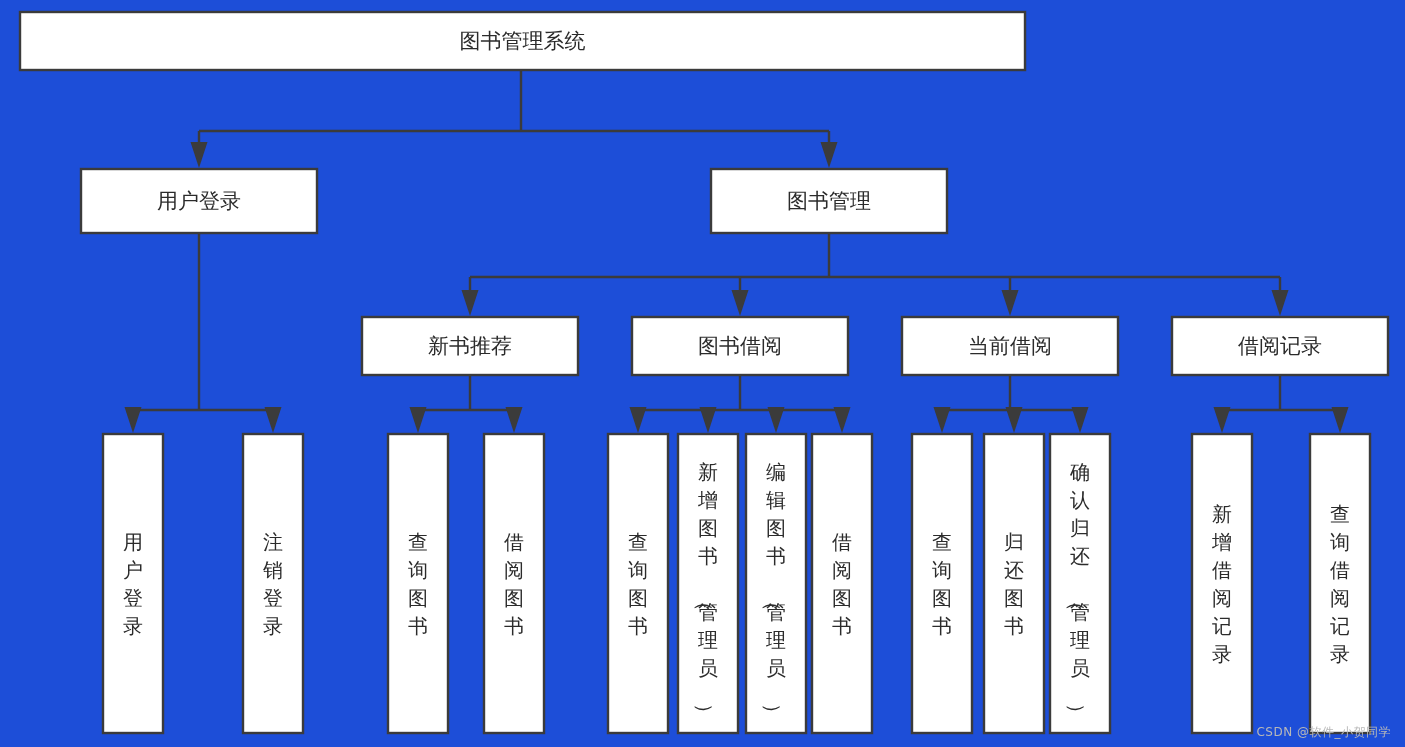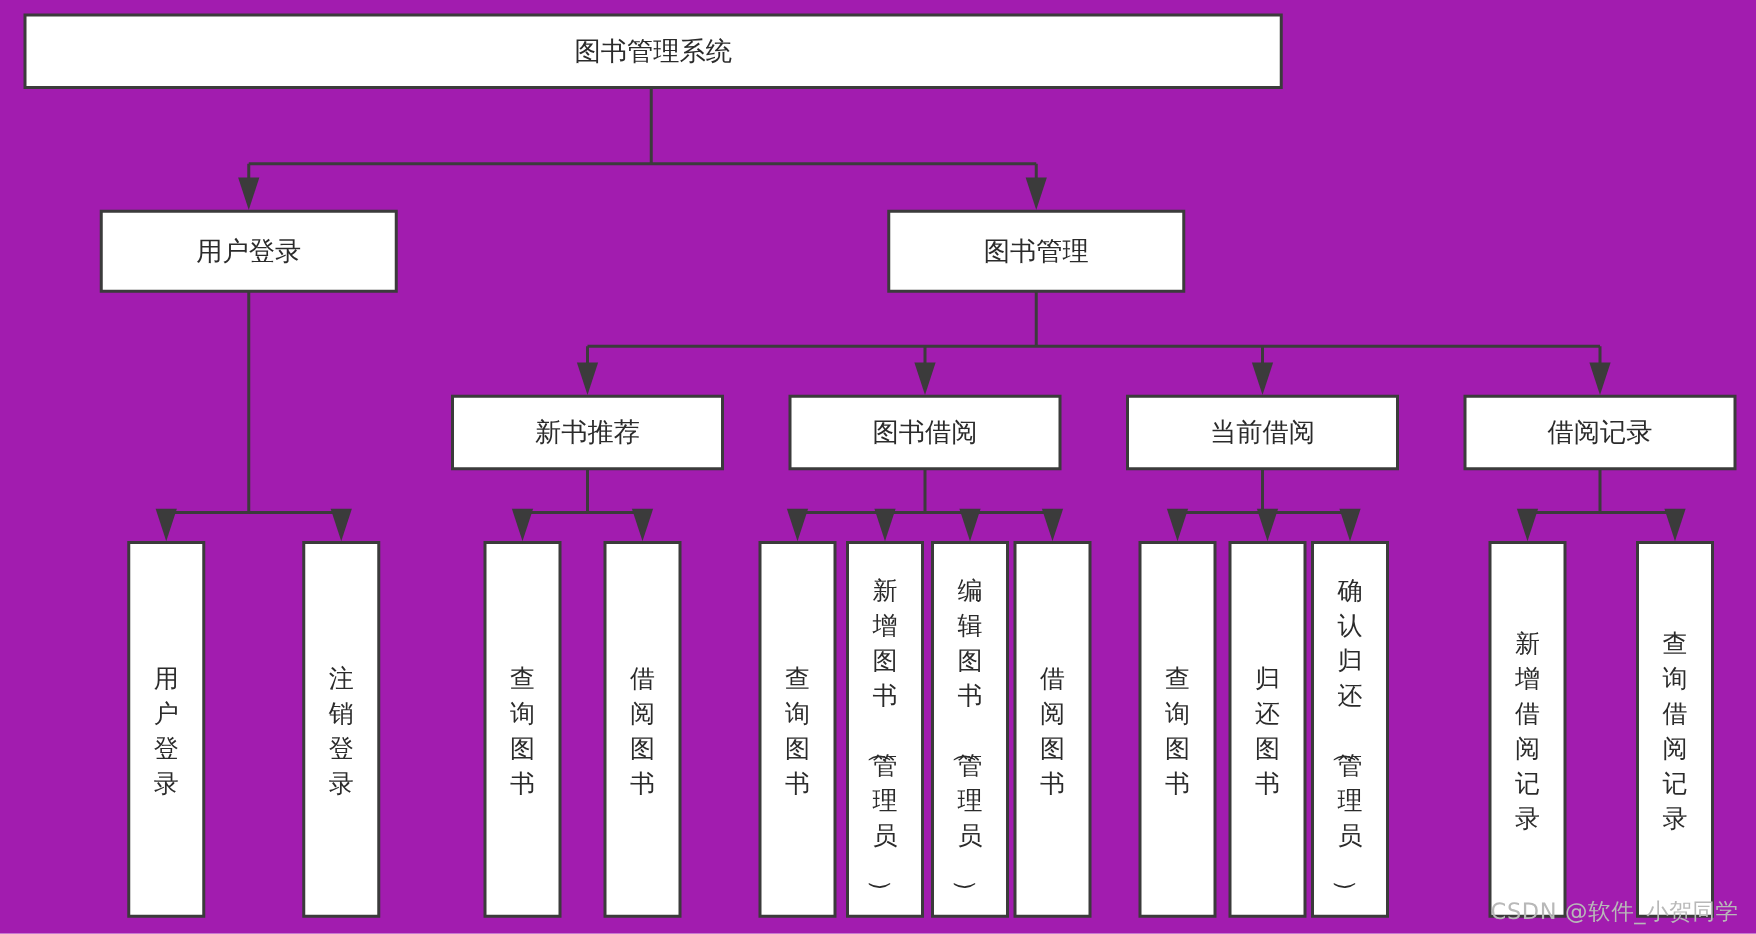--- a/index.html
+++ b/index.html
@@ -8,21 +8,21 @@
     padding: 0;
     background: #ffffff;
   }
   body {
     font-family: "DejaVu Sans", "Liberation Sans", sans-serif;
   }
   #diagram-root {
     position: relative;
     width: 1405px;
     height: 747px;
-    background: #a21caf;
+    background: #1d4ed8;
     overflow: hidden;
   }
   svg.diagram-canvas {
     position: absolute;
     left: 0;
     top: 0;
     width: 1405px;
     height: 747px;
     display: block;
   }
@@ -52,21 +52,21 @@
     font-family: "DejaVu Sans", "Liberation Sans", sans-serif;
     font-size: 20px;
     fill: #2b2b2b;
     text-anchor: middle;
   }
   .watermark-text {
     position: absolute;
     right: 14px;
     bottom: 6px;
     font-family: "DejaVu Sans", "Liberation Sans", sans-serif;
-    font-size: 18px;
+    font-size: 12px;
     color: #b8b8b8;
     white-space: nowrap;
     letter-spacing: 0.5px;
     user-select: none;
   }
 </style>
 </head>
 <body>
 
 <div id="diagram-root">

